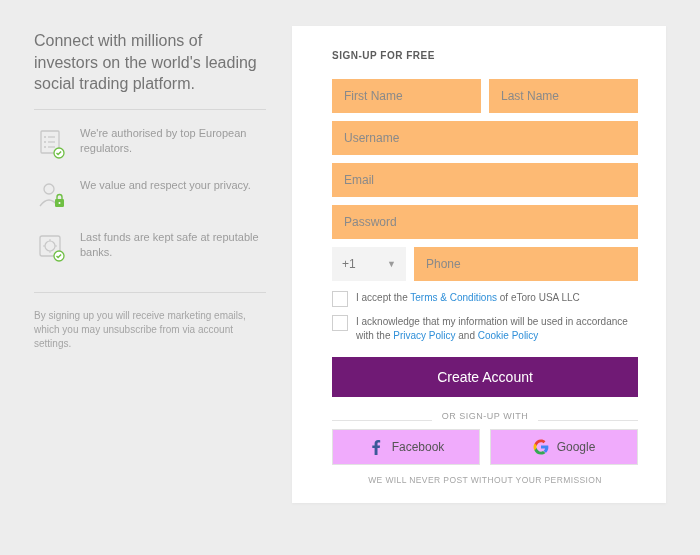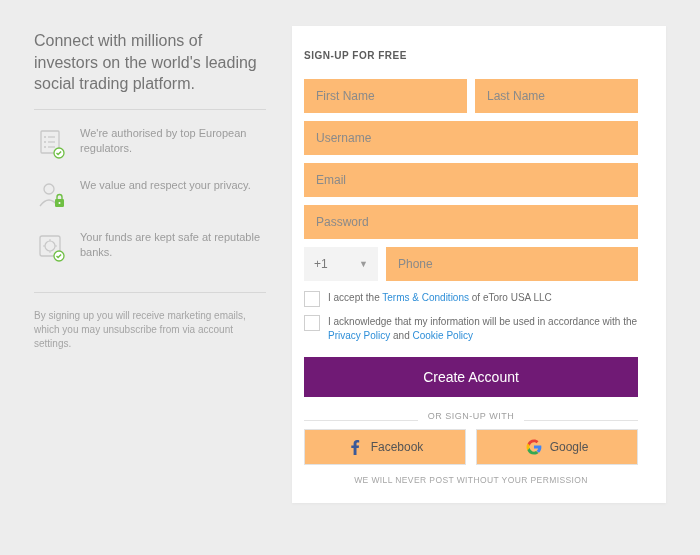--- a/index.html
+++ b/index.html
@@ -44,21 +44,21 @@
   .fine {
     font-size: 10px;
     line-height: 1.4;
     color: #a5a5a5;
     margin-bottom: 12px;
   }
   
   .card {
     flex: 1;
     background: #fff;
-    padding: 24px 28px 18px 12px;
+    padding: 24px 28px 18px 40px;
     box-shadow: 0 1px 3px rgba(0,0,0,0.04);
   }
   .card-title {
     font-size: 10px;
     letter-spacing: 0.5px;
     color: #5c5c5c;
     font-weight: 600;
     margin-bottom: 18px;
   }
   .row { display: flex; gap: 8px; }
@@ -109,21 +109,21 @@
     margin-bottom: 8px;
   }
   .or-row .line { flex:1; border-top:1px solid #e3e3e3; }
   .or-text {
     font-size: 9px; letter-spacing: 0.5px; color: #a0a0a0;
   }
   .social-row { display: flex; gap: 10px; margin-bottom: 10px;}
   .social-btn {
     flex:1;
     border: 1px solid #e2e2e2;
-    background: #fdba74;
+    background: #f0abfc;
     display: flex; align-items: center; justify-content: center; gap: 8px;
     padding: 9px 0;
     font-size: 12px;
     color: #555;
     cursor: pointer;
   }
   .social-btn .sicon { width:16px; height:16px; display:flex; align-items:center; justify-content:center;}
   .never {
     text-align: center;
     font-size: 8.5px;
@@ -177,21 +177,21 @@
             <rect x="6" y="6" width="20" height="20" rx="2" fill="none" stroke="#c7c7c7" stroke-width="1.3"></rect>
             <circle cx="16" cy="16" r="5" fill="none" stroke="#c7c7c7" stroke-width="1.2"></circle>
             <line x1="16" y1="9" x2="16" y2="11" stroke="#c7c7c7" stroke-width="1"></line>
             <line x1="16" y1="21" x2="16" y2="23" stroke="#c7c7c7" stroke-width="1"></line>
             <line x1="9" y1="16" x2="11" y2="16" stroke="#c7c7c7" stroke-width="1"></line>
             <line x1="21" y1="16" x2="23" y2="16" stroke="#c7c7c7" stroke-width="1"></line>
             <circle cx="25" cy="26" r="5" fill="#fff" stroke="#6fbf44" stroke-width="1.3"></circle>
             <path d="M22.5 26 l1.6 1.6 l3 -3.2" fill="none" stroke="#6fbf44" stroke-width="1.4"></path>
           </svg>
         </span>
-        <div class="feature-text">Your funds are kept safe at reputable banks.</div>
+        <div class="feature-text">Last funds are kept safe at reputable banks.</div>
       </div>
     </div>
 
     <hr class="hr">
     <div class="fine">By signing up you will receive marketing emails, which you may unsubscribe from via account settings.</div>
   </div>
 
   <div class="card">
     <div class="card-title">SIGN-UP FOR FREE</div>
 

